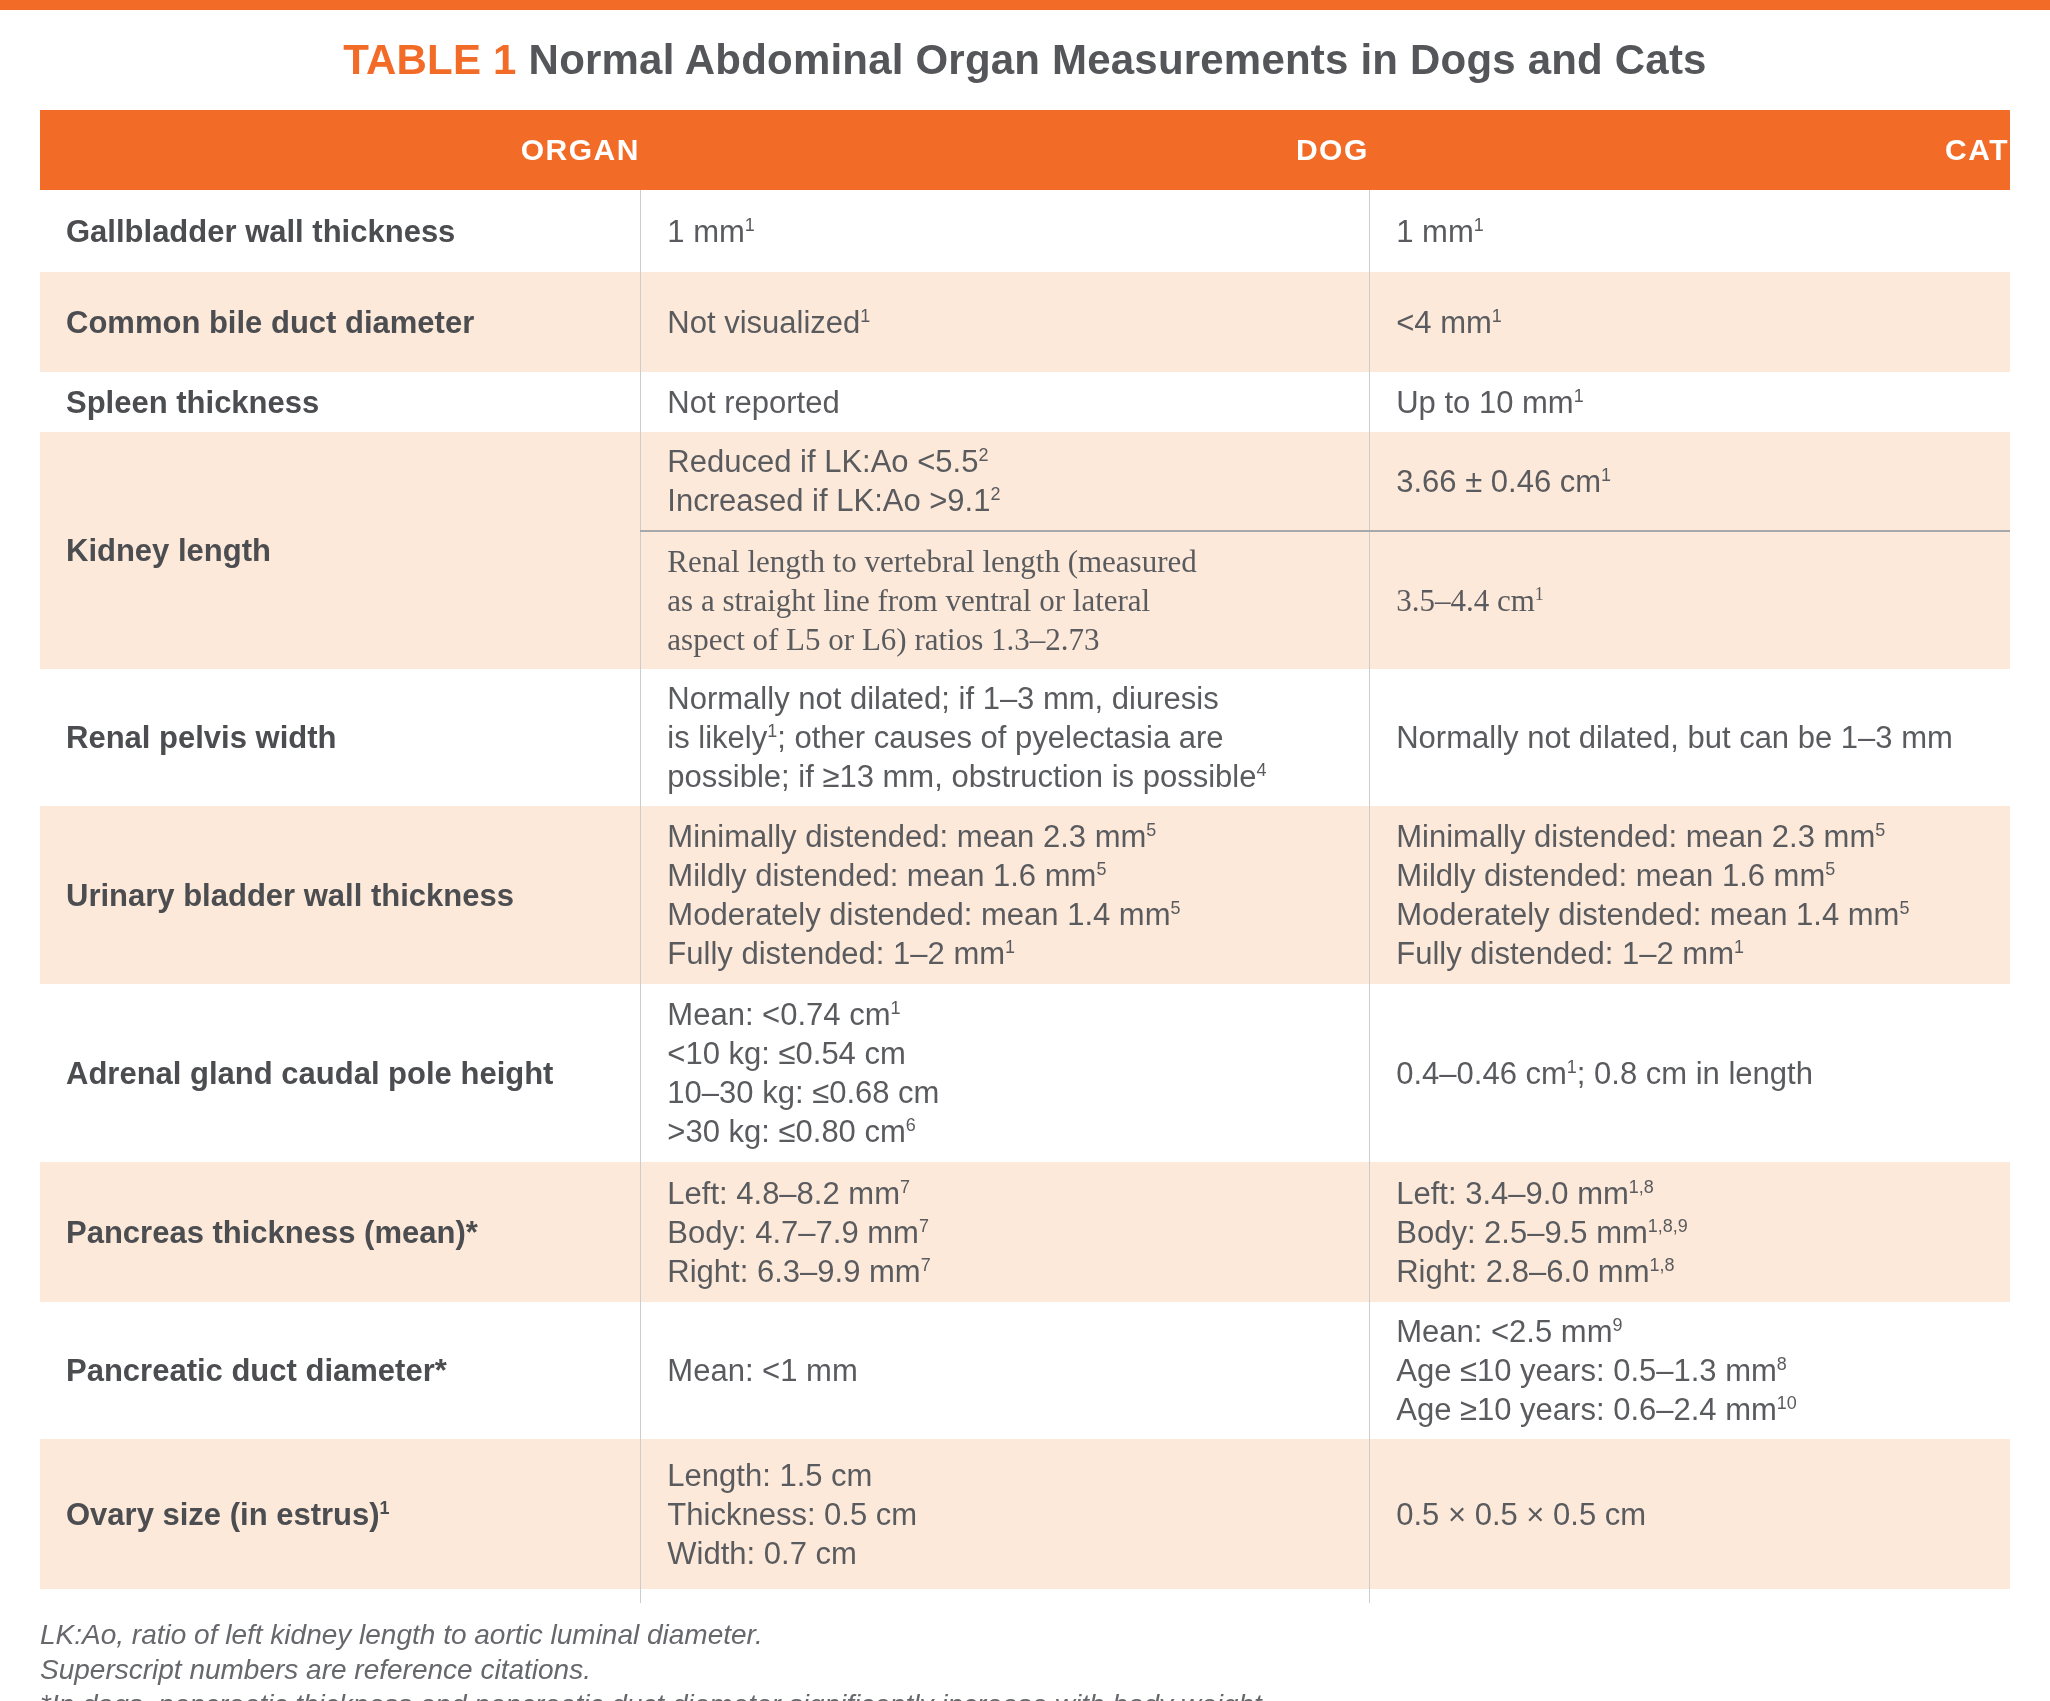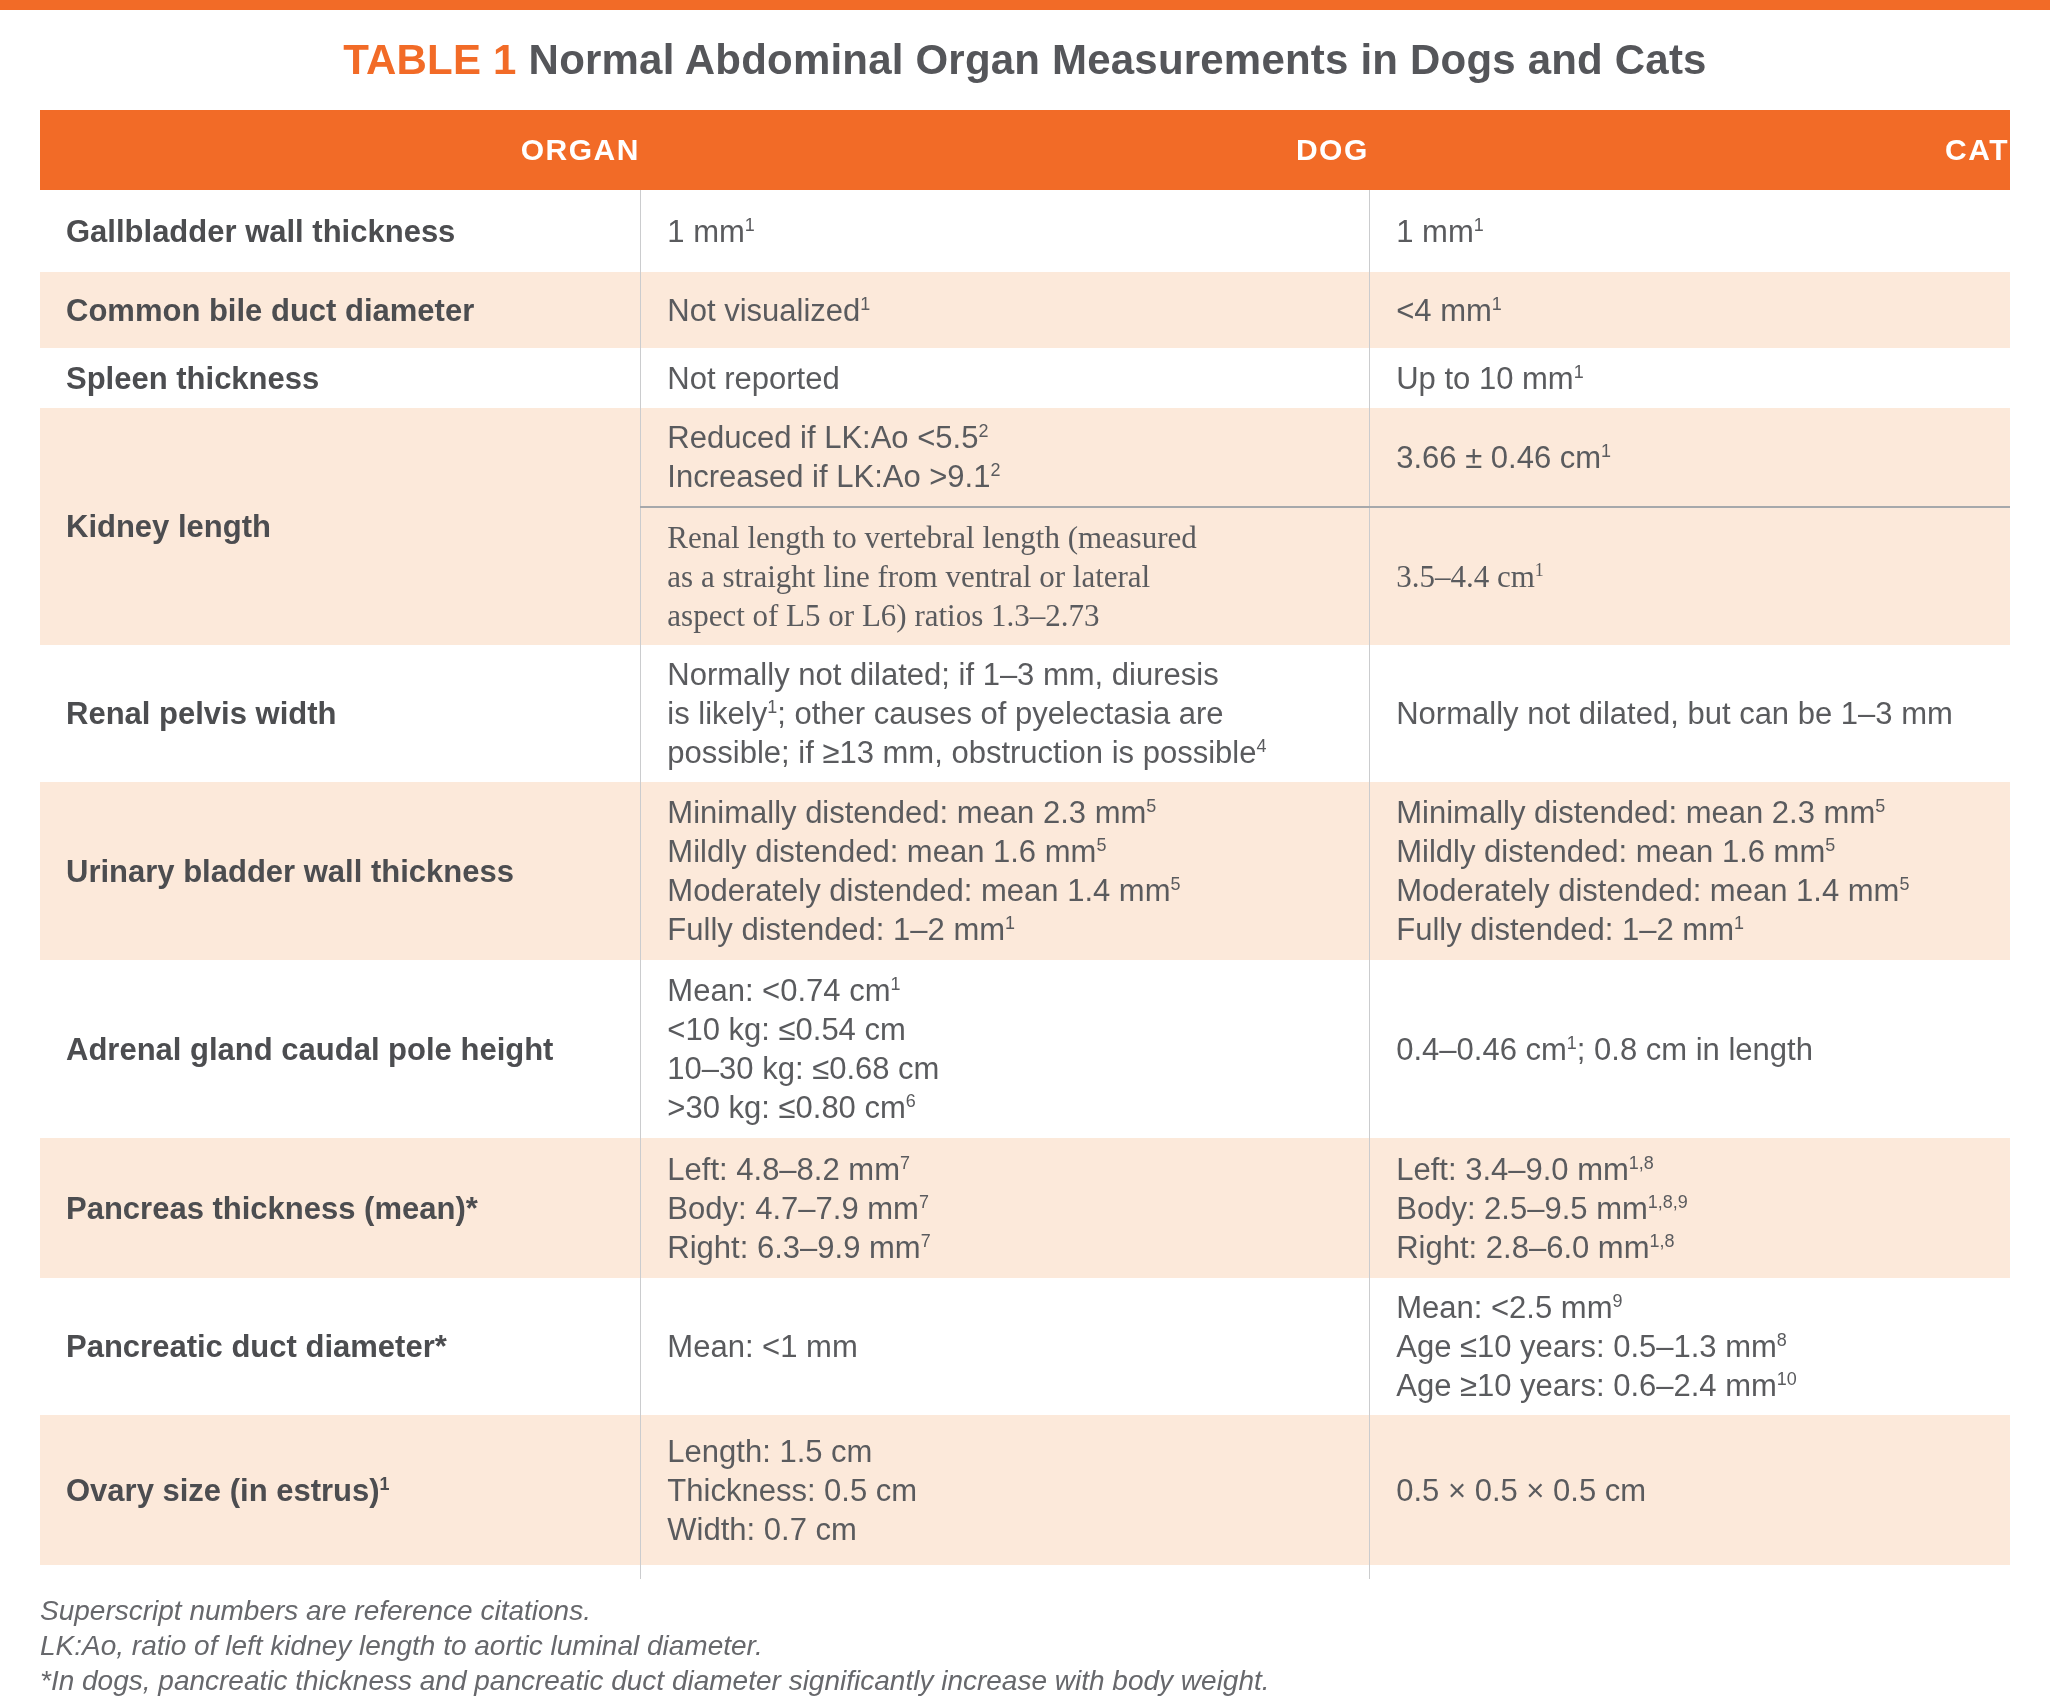--- a/index.html
+++ b/index.html
@@ -64,21 +64,21 @@
         <th class="h-dog">DOG</th>
         <th class="h-cat">CAT</th>
       </tr>
     </thead>
     <tbody>
       <tr class="white" style="height:82px">
         <td class="organ">Gallbladder wall thickness</td>
         <td class="vcell">1 mm<sup>1</sup></td>
         <td class="vcell">1 mm<sup>1</sup></td>
       </tr>
-      <tr class="peach" style="height:76px">
+      <tr class="peach" style="height:100px">
         <td class="organ">Common bile duct diameter</td>
         <td class="vcell">Not visualized<sup>1</sup></td>
         <td class="vcell">&lt;4 mm<sup>1</sup></td>
       </tr>
       <tr class="white" style="height:60px">
         <td class="organ">Spleen thickness</td>
         <td class="vcell">Not reported</td>
         <td class="vcell">Up to 10 mm<sup>1</sup></td>
       </tr>
       <tr class="peach" style="height:95px">
@@ -123,16 +123,16 @@
       <tr class="white stub">
         <td></td>
         <td class="vcell"></td>
         <td class="vcell"></td>
       </tr>
     </tbody>
   </table>
 </div>
 
 <div class="footnotes">
+  <div>LK:Ao, ratio of left kidney length to aortic luminal diameter.</div>
   <div>Superscript numbers are reference citations.</div>
-  <div>LK:Ao, ratio of left kidney length to aortic luminal diameter.</div>
   <div>*In dogs, pancreatic thickness and pancreatic duct diameter significantly increase with body weight.</div>
 </div>
 
 </body></html>

